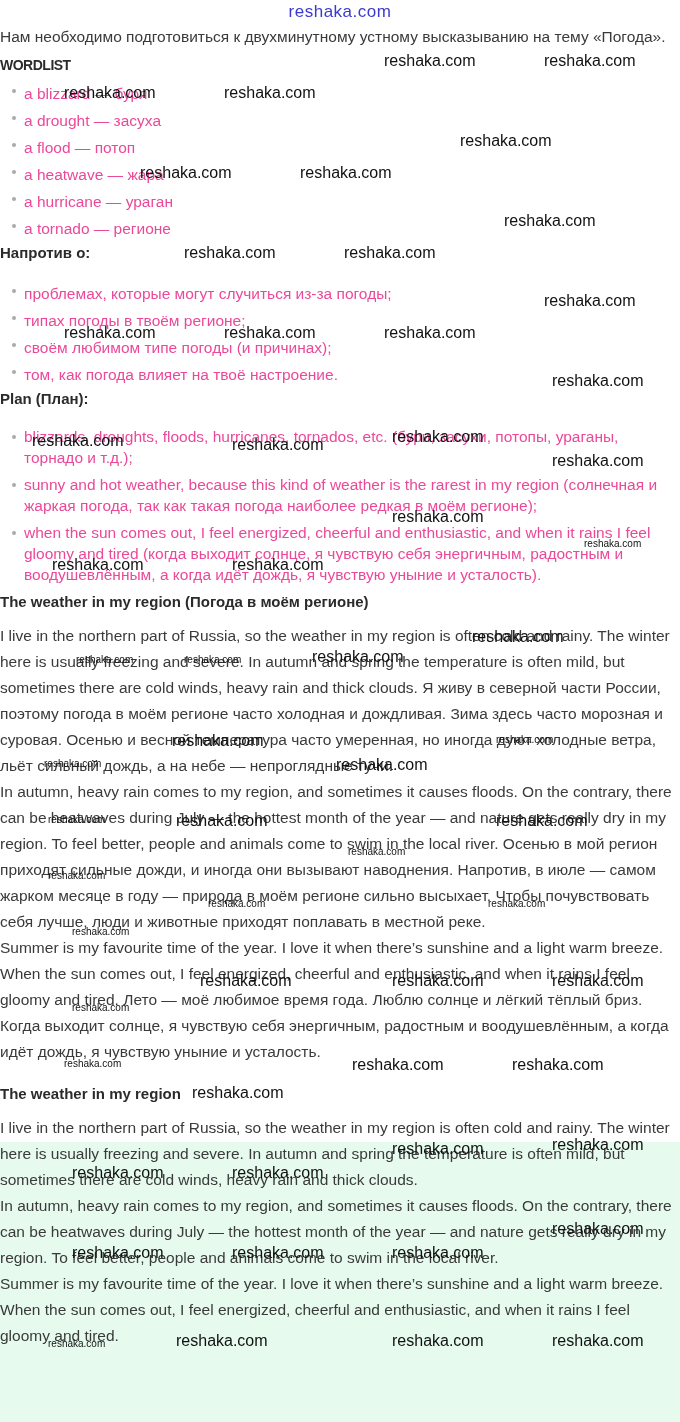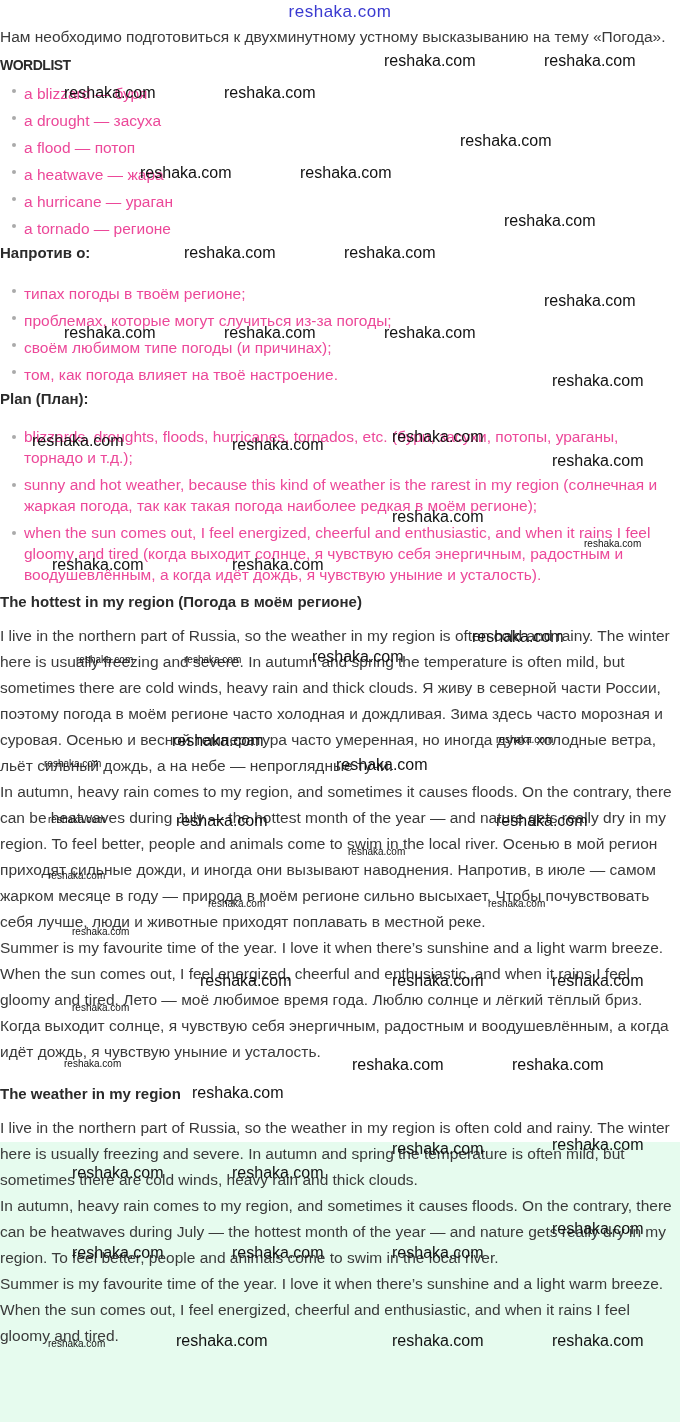--- a/index.html
+++ b/index.html
@@ -37,34 +37,34 @@
     <li><span class="dot"></span><span>a blizzard — буря</span></li>
     <li><span class="dot"></span><span>a drought — засуха</span></li>
     <li><span class="dot"></span><span>a flood — потоп</span></li>
     <li><span class="dot"></span><span>a heatwave — жара</span></li>
     <li><span class="dot"></span><span>a hurricane — ураган</span></li>
     <li><span class="dot"></span><span>a tornado — регионе</span></li>
   </ul>
 
   <p class="h" style="margin-top:0;">Напротив о:</p>
   <ul class="about" style="margin-top:16px;">
+    <li><span class="dot"></span><span>проблемах, которые могут случиться из-за погоды;</span></li>
     <li><span class="dot"></span><span>типах погоды в твоём регионе;</span></li>
-    <li><span class="dot"></span><span>проблемах, которые могут случиться из-за погоды;</span></li>
     <li><span class="dot"></span><span>своём любимом типе погоды (и причинах);</span></li>
     <li><span class="dot"></span><span>том, как погода влияет на твоё настроение.</span></li>
   </ul>
 
   <p class="h" style="margin-top:0;">Plan (План):</p>
   <ul class="plan" style="margin-top:16px;">
     <li><span class="dot"></span><span>blizzards, droughts, floods, hurricanes, tornados, etc. (бури, засухи, потопы, ураганы, торнадо и т.д.);</span></li>
     <li><span class="dot"></span><span>sunny and hot weather, because this kind of weather is the rarest in my region (солнечная и жаркая погода, так как такая погода наиболее редкая в моём регионе);</span></li>
     <li><span class="dot"></span><span>when the sun comes out, I feel energized, cheerful and enthusiastic, and when it rains I feel gloomy and tired (когда выходит солнце, я чувствую себя энергичным, радостным и воодушевлённым, а когда идёт дождь, я чувствую уныние и усталость).</span></li>
   </ul>
 
-  <p class="h" style="margin-top:0;">The hottest in my region (Погода в моём регионе)</p>
+  <p class="h" style="margin-top:0;">The weather in my region (Погода в моём регионе)</p>
   <p class="p" style="margin-top:10px;">I live in the northern part of Russia, so the weather in my region is often cold and rainy. The winter here is usually freezing and severe. In autumn and spring the temperature is often mild, but sometimes there are cold winds, heavy rain and thick clouds. Я живу в северной части России, поэтому погода в моём регионе часто холодная и дождливая. Зима здесь часто морозная и суровая. Осенью и весной температура часто умеренная, но иногда дуют холодные ветра, льёт сильный дождь, а на небе — непроглядные тучи.</p>
   <p class="p">In autumn, heavy rain comes to my region, and sometimes it causes floods. On the contrary, there can be heatwaves during July — the hottest month of the year — and nature gets really dry in my region. To feel better, people and animals come to swim in the local river. Осенью в мой регион приходят сильные дожди, и иногда они вызывают наводнения. Напротив, в июле — самом жарком месяце в году — природа в моём регионе сильно высыхает. Чтобы почувствовать себя лучше, люди и животные приходят поплавать в местной реке.</p>
   <p class="p">Summer is my favourite time of the year. I love it when there’s sunshine and a light warm breeze. When the sun comes out, I feel energized, cheerful and enthusiastic, and when it rains I feel gloomy and tired. Лето — моё любимое время года. Люблю солнце и лёгкий тёплый бриз. Когда выходит солнце, я чувствую себя энергичным, радостным и воодушевлённым, а когда идёт дождь, я чувствую уныние и усталость.</p>
 
   <p class="h" style="margin-top:18px;">The weather in my region</p>
   <p class="p" style="margin-top:10px;">I live in the northern part of Russia, so the weather in my region is often cold and rainy. The winter here is usually freezing and severe. In autumn and spring the temperature is often mild, but sometimes there are cold winds, heavy rain and thick clouds.</p>
   <p class="p">In autumn, heavy rain comes to my region, and sometimes it causes floods. On the contrary, there can be heatwaves during July — the hottest month of the year — and nature gets really dry in my region. To feel better, people and animals come to swim in the local river.</p>
   <p class="p">Summer is my favourite time of the year. I love it when there’s sunshine and a light warm breeze. When the sun comes out, I feel energized, cheerful and enthusiastic, and when it rains I feel gloomy and tired.</p>
 </div>
 

